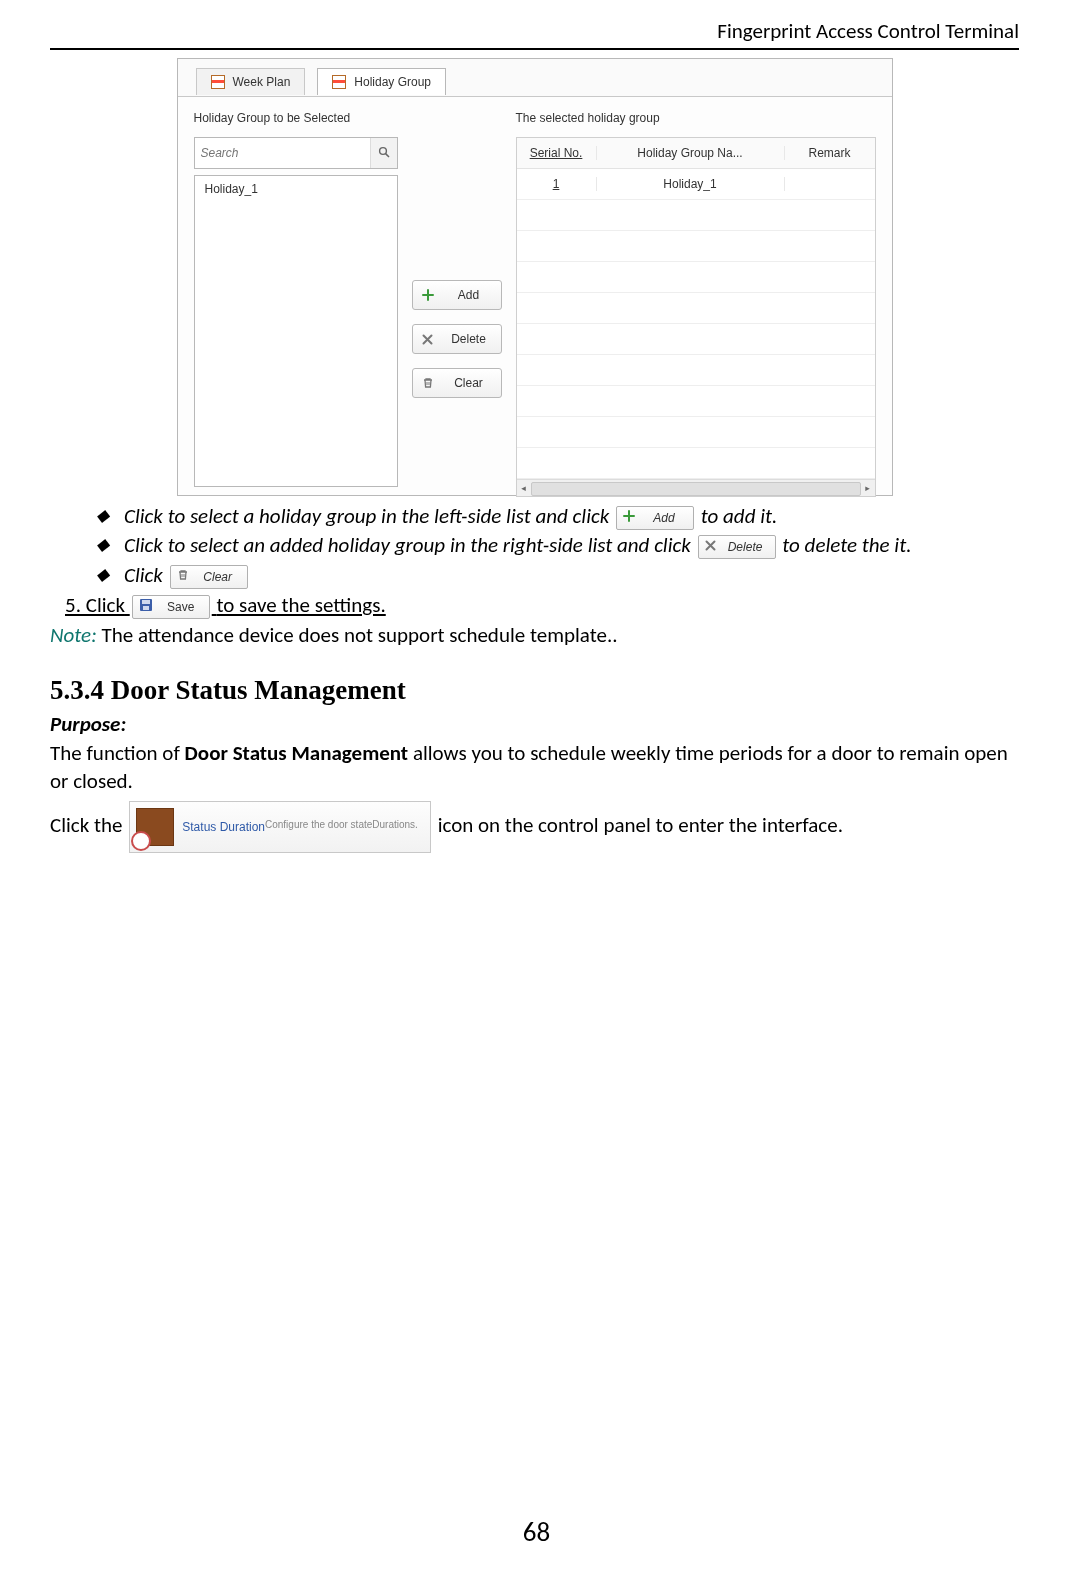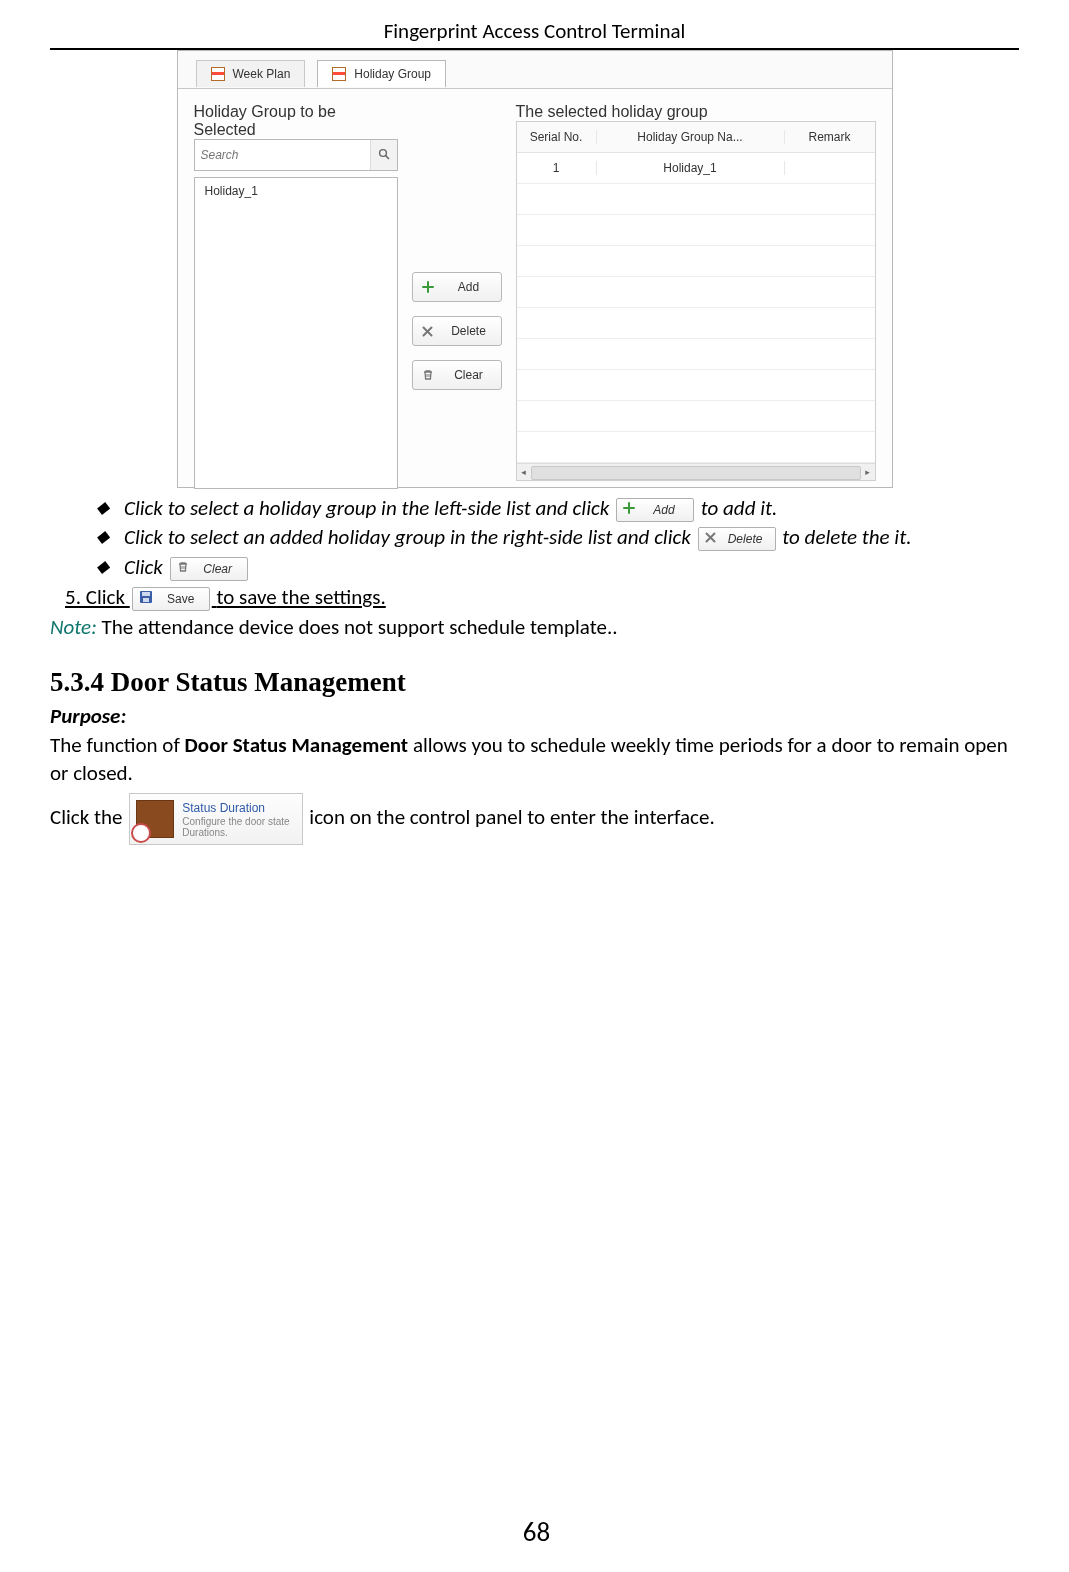--- a/index.html
+++ b/index.html
@@ -10,26 +10,26 @@
   }
   .page {
     width: 1069px;
     min-height: 1572px;
     margin: 0 auto;
     padding: 18px 50px 0 50px;
     box-sizing: border-box;
     position: relative;
   }
   .header-title {
-    text-align: center;
+    text-align: right;
     font-size: 21px;
     font-family: Calibri, Arial, sans-serif;
     padding-bottom: 4px;
     border-bottom: 2px solid #000;
-    margin-bottom: 0;
+    margin-bottom: 8px;
   }
   .screenshot {
     width: 716px;
     height: 438px;
     margin: 0 auto 6px auto;
     border: 1px solid #b8b8b8;
     background: #fdfdfd;
     box-sizing: border-box;
     font-family: Tahoma, Arial, sans-serif;
     font-size: 12px;
@@ -94,21 +94,22 @@
     flex-direction: column;
     justify-content: center;
     gap: 14px;
     padding-top: 70px;
   }
   .right-col {
     flex: 1;
     min-width: 0;
   }
   .section-label {
-    font-size: 16px;
+    font-size: 12px;
+    margin-bottom: 12px;
     color: #333;
   }
   
   .search-wrap {
     display: flex;
     width: 100%;
     height: 32px;
     border: 1px solid #b8b8b8;
     background: #fff;
     box-sizing: border-box;
@@ -188,21 +189,21 @@
   .rcell {
     font-size: 12px;
     text-align: center;
     border-right: 1px solid #e8e8e8;
     overflow: hidden;
     white-space: nowrap;
     text-overflow: ellipsis;
     padding: 0 4px;
     box-sizing: border-box;
   }
-  .rcell.c1 { width: 80px; flex: 0 0 80px; }
+  .rcell.c1 { width: 80px; flex: 0 0 80px; text-decoration: underline; }
   .rcell.c2 { flex: 1; }
   .rcell.c3 { width: 90px; flex: 0 0 90px; border-right: none; }
   .rrow { border-bottom: 1px solid #eee; }
   .rscroll {
     height: 16px;
     background: #f0f0f0;
     border-top: 1px solid #dcdcdc;
     position: relative;
   }
   .rscroll .thumb {
@@ -319,21 +320,20 @@
     left: -6px;
     bottom: -6px;
     width: 16px;
     height: 16px;
     background: #fff;
     border: 2px solid #c94c4c;
     border-radius: 50%;
   }
   .status-card .sc-text {
     display: flex;
-    flex-direction: column;
     font-family: Tahoma, Arial, sans-serif;
   }
   .status-card .sc-title {
     color: #2f5aa8;
     font-size: 12px;
   }
   .status-card .sc-sub {
     color: #888;
     font-size: 10px;
     line-height: 1.1;

